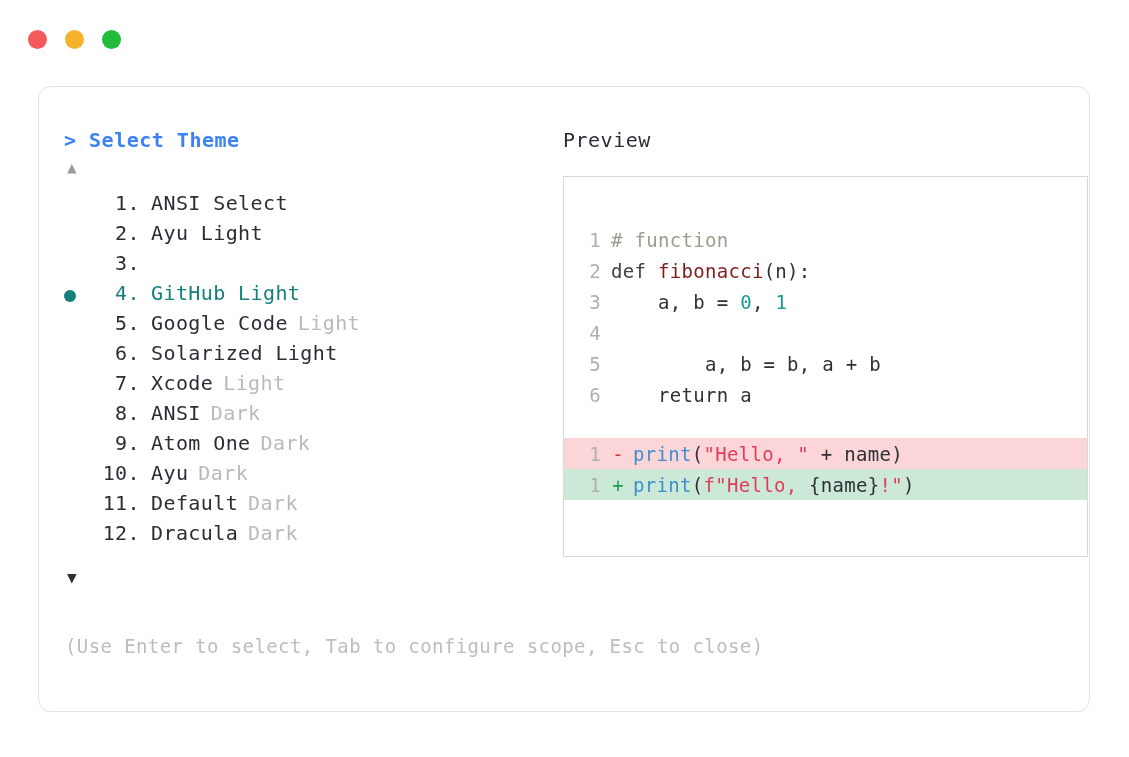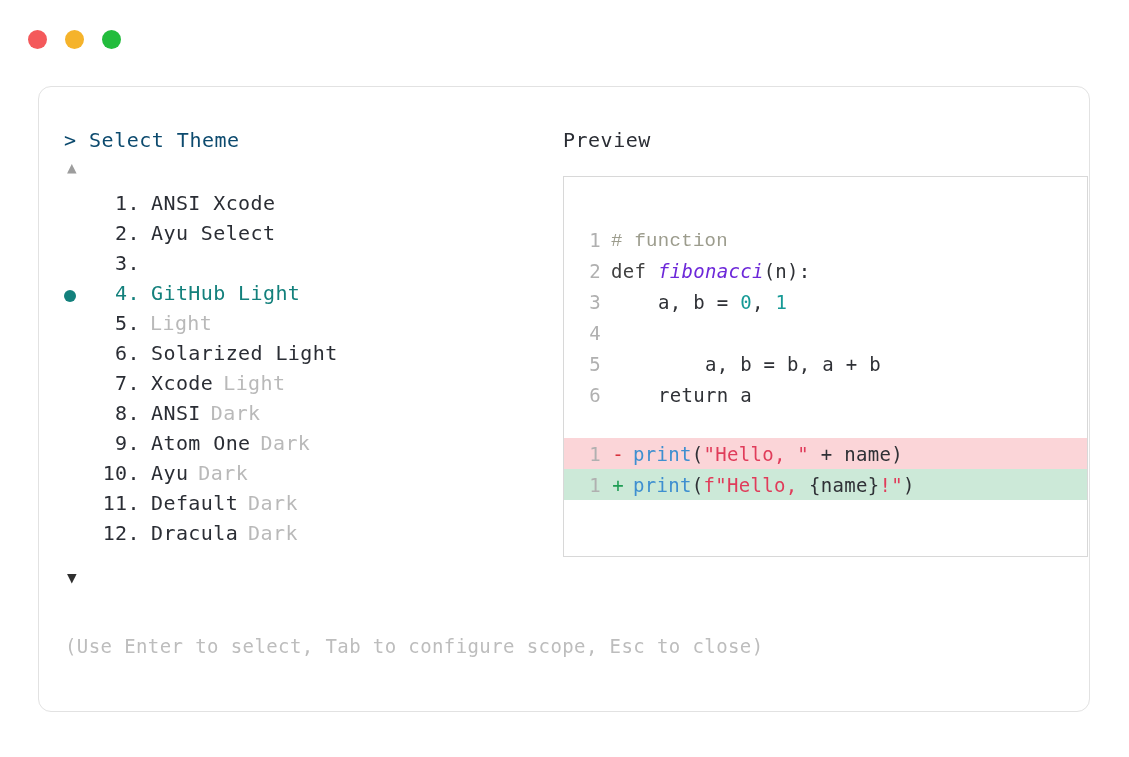--- a/index.html
+++ b/index.html
@@ -57,24 +57,25 @@
   
   .left-col {
     position: absolute;
     left: 25px;
     top: 40px;
     width: 470px;
   }
 
   .prompt-line {
     font-size: 20px;
-    color: #0c4a6e;
+    color: #3b82f6;
     letter-spacing: 0.5px;
     line-height: 26px;
     white-space: pre;
+    font-weight: bold;
   }
 
   .arrow-up, .arrow-down {
     font-size: 16px;
     line-height: 22px;
     padding-left: 3px;
     letter-spacing: 0;
   }
   .arrow-up   { color: #9d9d9d; margin-top: 4px; }
   .arrow-down { color: #2f2f2f; }
@@ -176,23 +177,23 @@
   }
   .ln {
     color: #b0b0b0;
     width: 15px;
     flex: 0 0 15px;
     text-align: right;
     margin-right: 10px;
   }
   .code-text { color: #2f3136; }
 
-  .tok-comment { color: #9c9c8d; font-family: Liberation Mono, monospace; }
+  .tok-comment { color: #9c9c8d; }
   .tok-kw      { color: #404040; }
-  .tok-fn      { color: #6d28d9; font-style: italic; }
+  .tok-fn      { color: #7f1d1d; }
   .tok-num     { color: #169a96; }
   .tok-builtin { color: #3e8fd0; }
   .tok-str     { color: #e03c5a; }
   .tok-plain   { color: #2f3136; }
 
   .diff-gap { height: 28px; }
 
   .code-line.diff {
     padding-left: 22px;
     margin-left: 0;
@@ -214,25 +215,25 @@
   <span class="dot dot-green"></span>
 </div>
 
 <div class="card">
   <div class="card-inner">
 
     <div class="left-col">
       <div class="prompt-line">&gt; Select Theme</div>
       <div class="arrow-up">▲</div>
       <ul class="theme-list" id="theme-list">
-          <li class="theme-row"><span class="bullet-cell"></span><span class="idx">1.</span><span class="name">ANSI Xcode</span></li>
-          <li class="theme-row"><span class="bullet-cell"></span><span class="idx">2.</span><span class="name">Ayu Select</span></li>
+          <li class="theme-row"><span class="bullet-cell"></span><span class="idx">1.</span><span class="name">ANSI Select</span></li>
+          <li class="theme-row"><span class="bullet-cell"></span><span class="idx">2.</span><span class="name">Ayu Light</span></li>
           <li class="theme-row"><span class="bullet-cell"></span><span class="idx">3.</span></li>
           <li class="theme-row selected"><span class="bullet-cell"><span class="bullet"></span></span><span class="idx">4.</span><span class="name">GitHub Light</span></li>
-          <li class="theme-row"><span class="bullet-cell"></span><span class="idx">5.</span><span class="variant">Light</span></li>
+          <li class="theme-row"><span class="bullet-cell"></span><span class="idx">5.</span><span class="name">Google Code</span><span class="variant">Light</span></li>
           <li class="theme-row"><span class="bullet-cell"></span><span class="idx">6.</span><span class="name">Solarized Light</span></li>
           <li class="theme-row"><span class="bullet-cell"></span><span class="idx">7.</span><span class="name">Xcode</span><span class="variant">Light</span></li>
           <li class="theme-row"><span class="bullet-cell"></span><span class="idx">8.</span><span class="name">ANSI</span><span class="variant">Dark</span></li>
           <li class="theme-row"><span class="bullet-cell"></span><span class="idx">9.</span><span class="name">Atom One</span><span class="variant">Dark</span></li>
           <li class="theme-row"><span class="bullet-cell"></span><span class="idx">10.</span><span class="name">Ayu</span><span class="variant">Dark</span></li>
           <li class="theme-row"><span class="bullet-cell"></span><span class="idx">11.</span><span class="name">Default</span><span class="variant">Dark</span></li>
           <li class="theme-row"><span class="bullet-cell"></span><span class="idx">12.</span><span class="name">Dracula</span><span class="variant">Dark</span></li>
         </ul>
       <div class="arrow-down">▼</div>
     </div>

